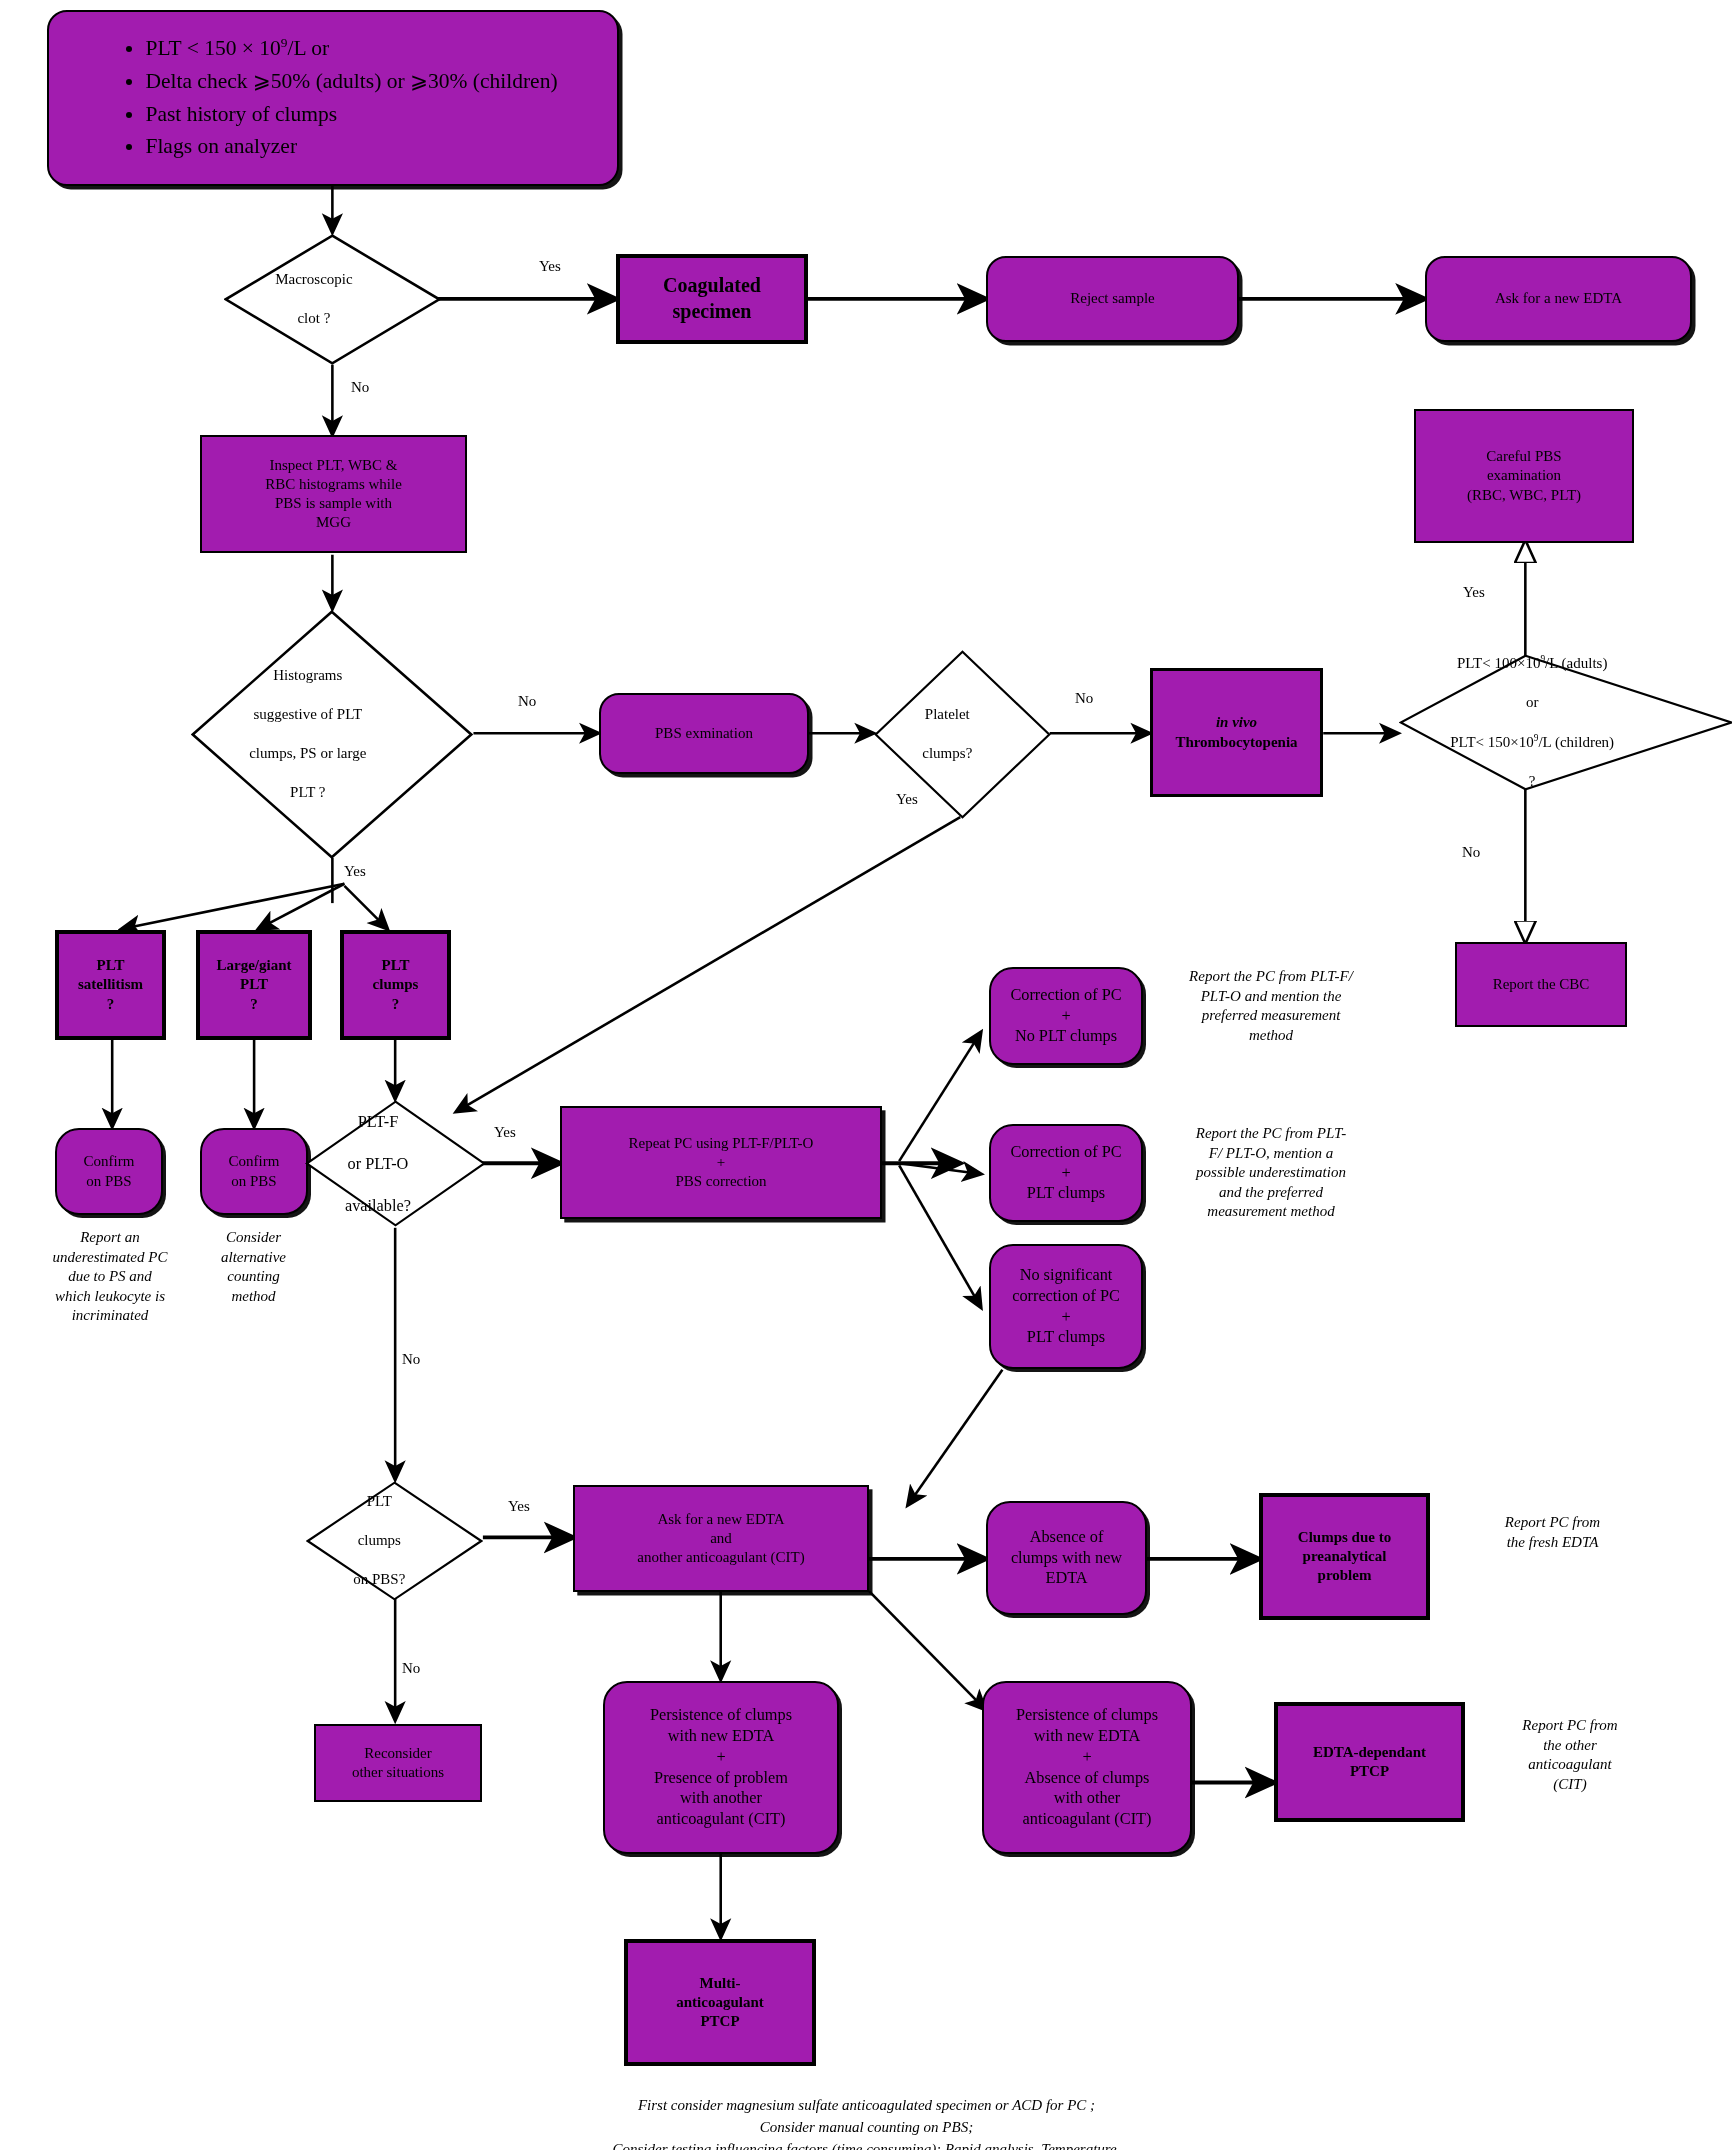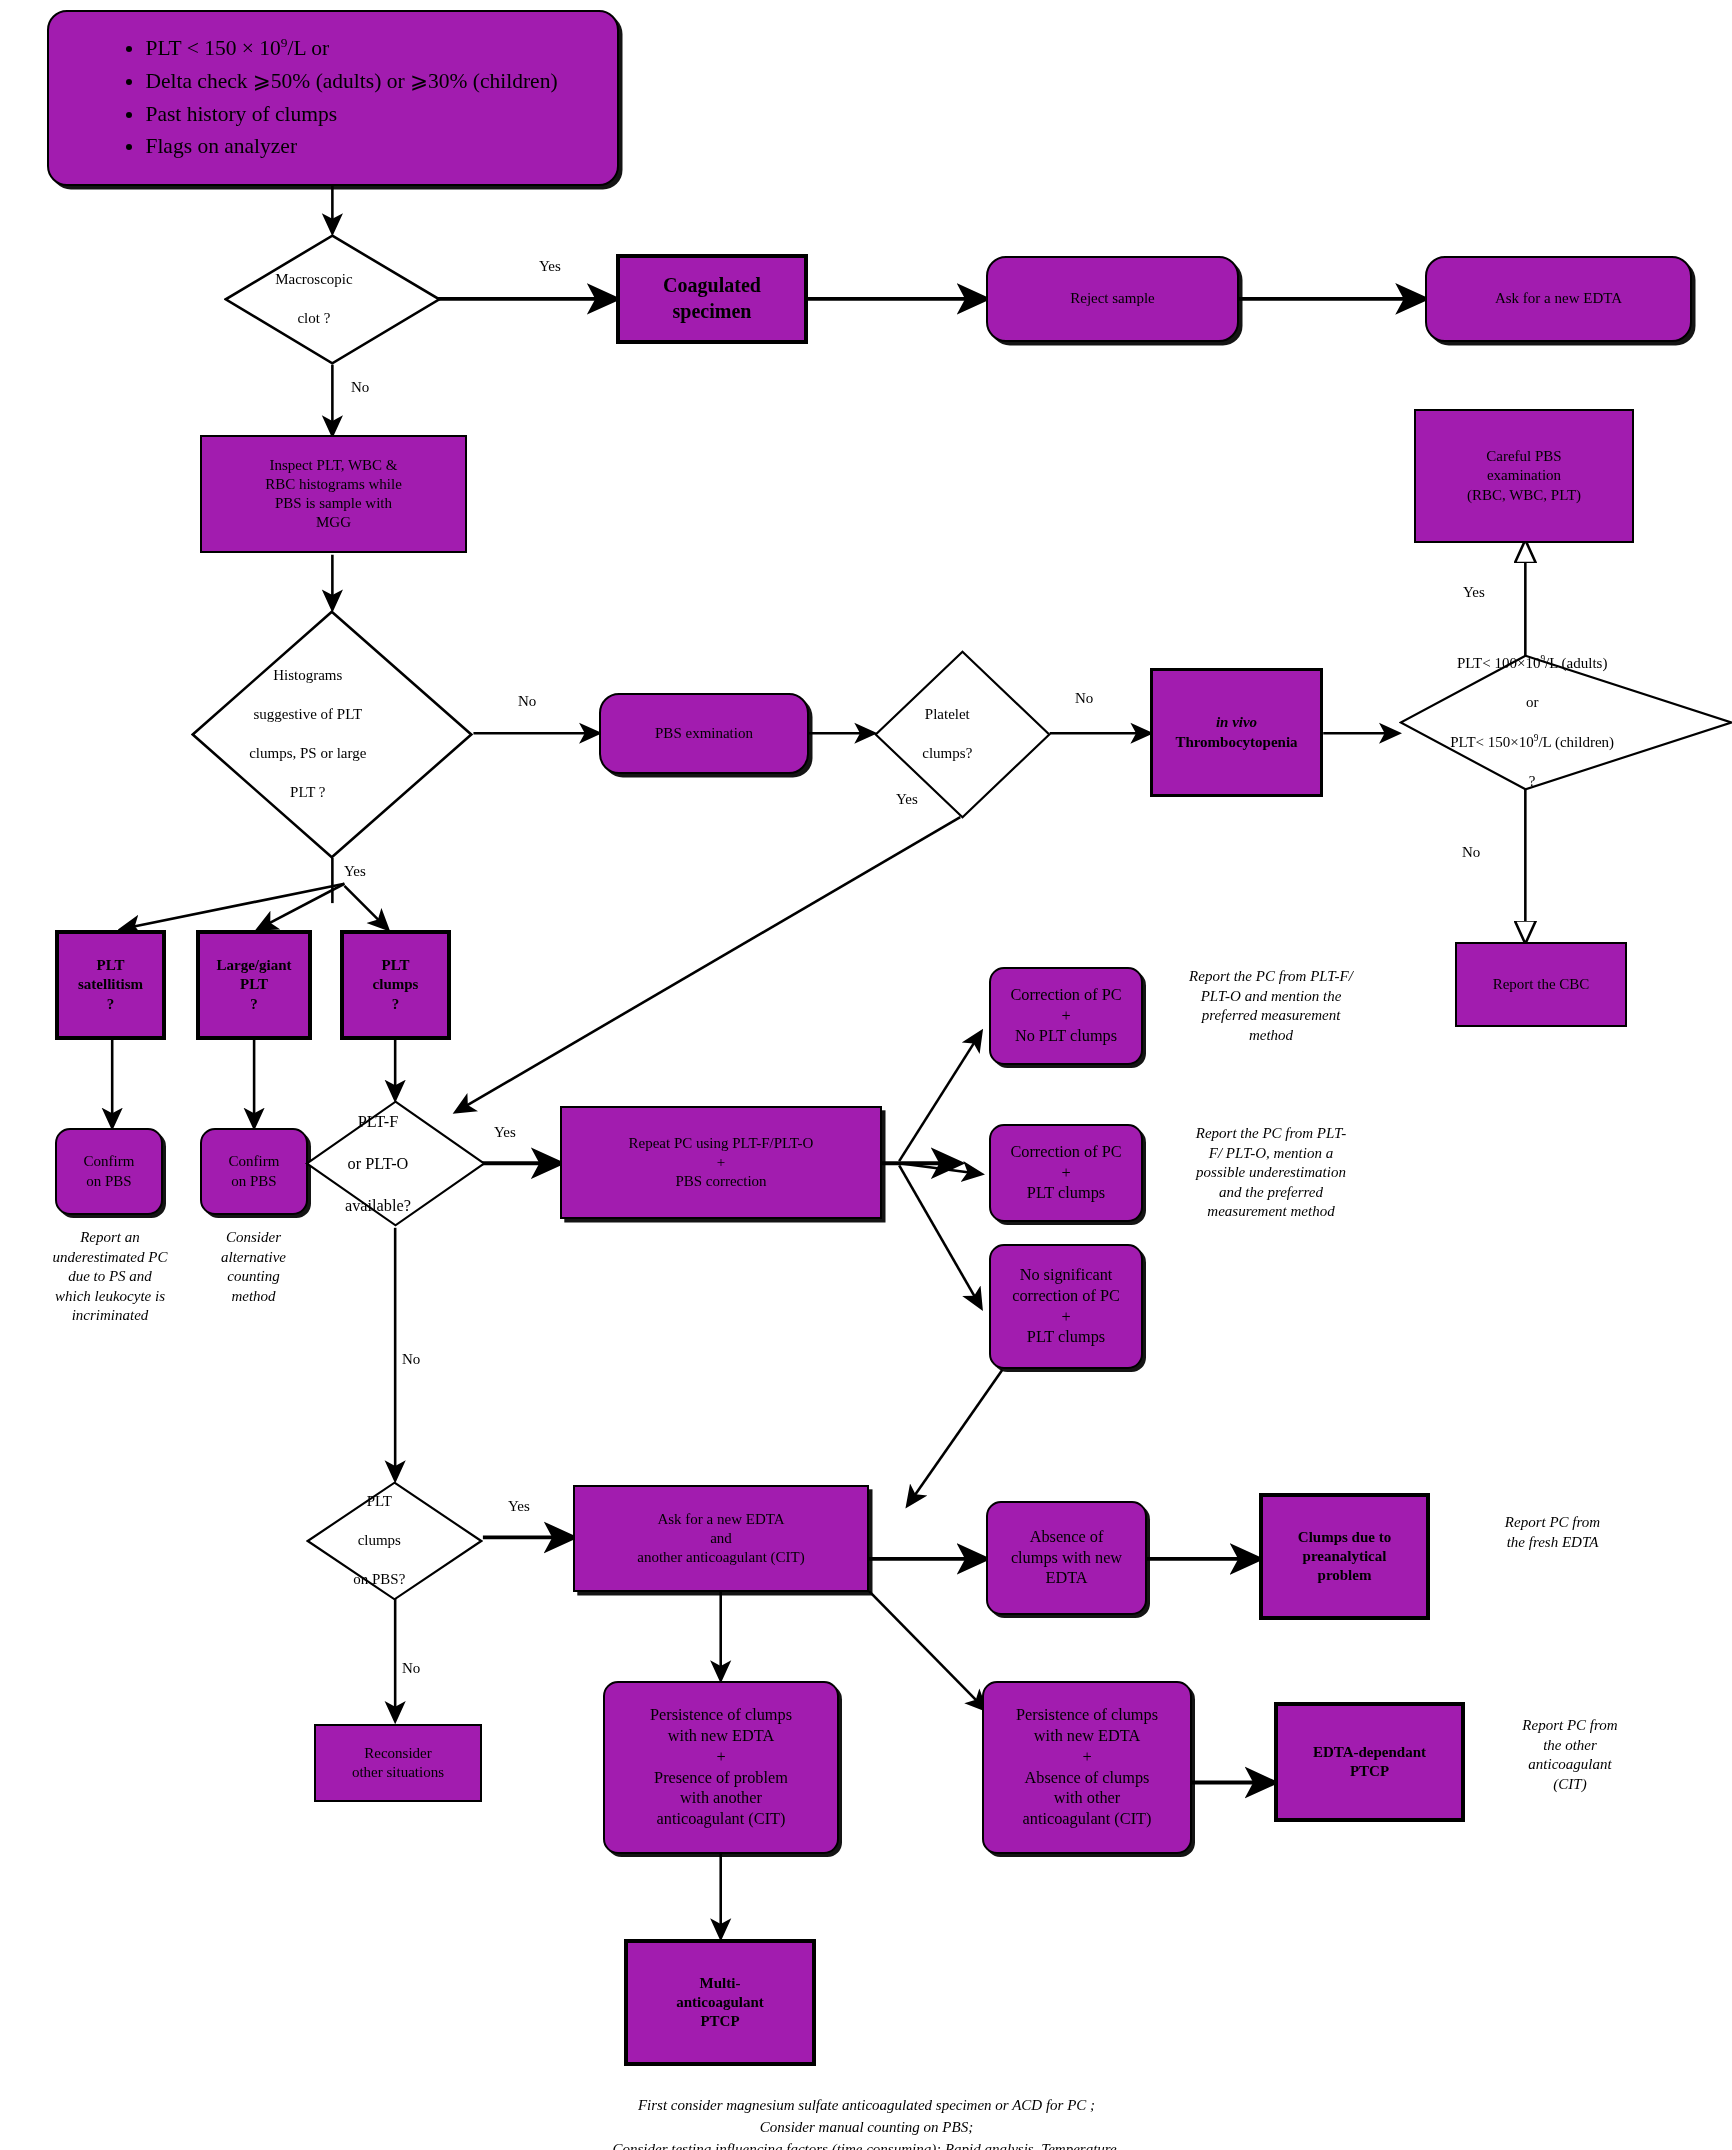--- a/index.html
+++ b/index.html
@@ -8,21 +8,21 @@
   #svg-layer{position:absolute;left:0;top:0;width:1733px;height:2204px;pointer-events:none;}
 
   .node{position:absolute;box-sizing:border-box;display:flex;align-items:center;justify-content:center;
         text-align:center;line-height:1.28;background:#a21caf;}
   .node .txt{display:block;width:100%;padding:0 3.4px;box-sizing:border-box;}
 
   
   .rect{border:2.2px solid #000;}
   
   .round{border:2.2px solid #000;border-radius:20px;box-shadow:3.9px 3.9px 0 -0.4px rgba(0,0,0,0.92);}
-  .round-sm{border:2.2px solid #000;border-radius:15px;box-shadow:3.4px 3.4px 0 -0.4px rgba(0,0,0,0.92);}
+  .round-sm{border:2.2px solid #000;border-radius:24px;box-shadow:3.4px 3.4px 0 -0.4px rgba(0,0,0,0.92);}
   
   .rect-bold{border:4.7px solid #000;font-weight:bold;}
   .rect-semibold{border:3.9px solid #000;font-weight:bold;}
   
   .rect-shadow{border:2.2px solid #000;box-shadow:3.9px 3.9px 0 -0.4px rgba(0,0,0,0.92);}
 
   
   .diamond{position:absolute;}
   .diamond .dshape{position:absolute;left:0;top:0;width:100%;height:100%;}
   .diamond .dlabel{position:absolute;left:0;top:0;width:100%;height:100%;

